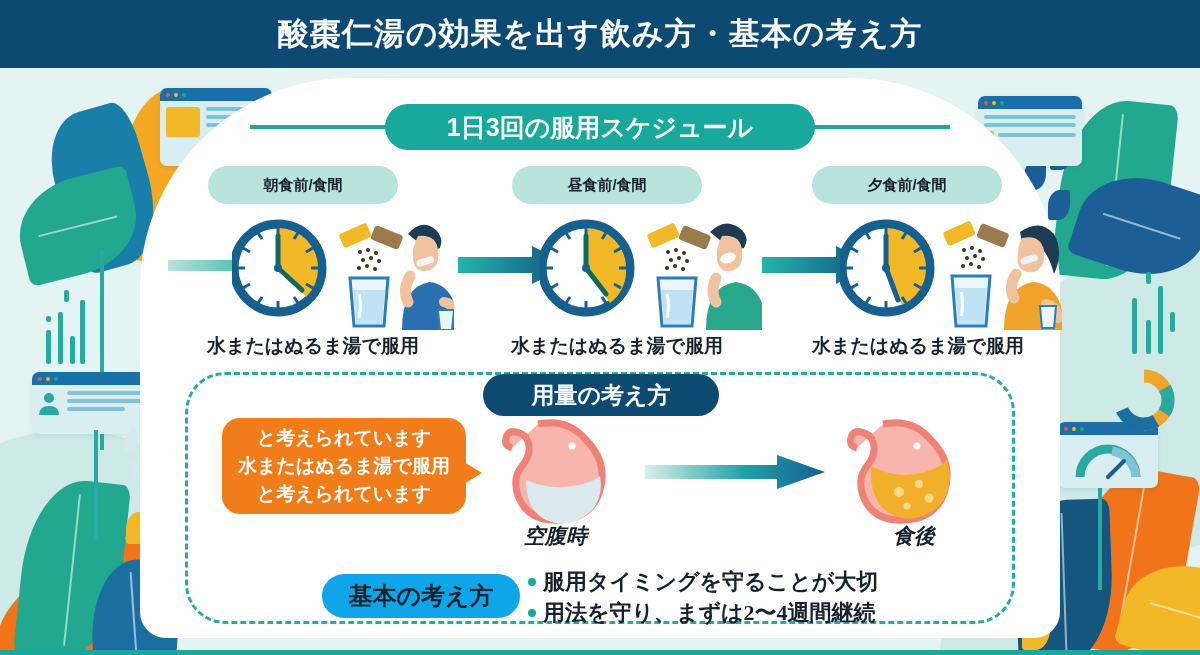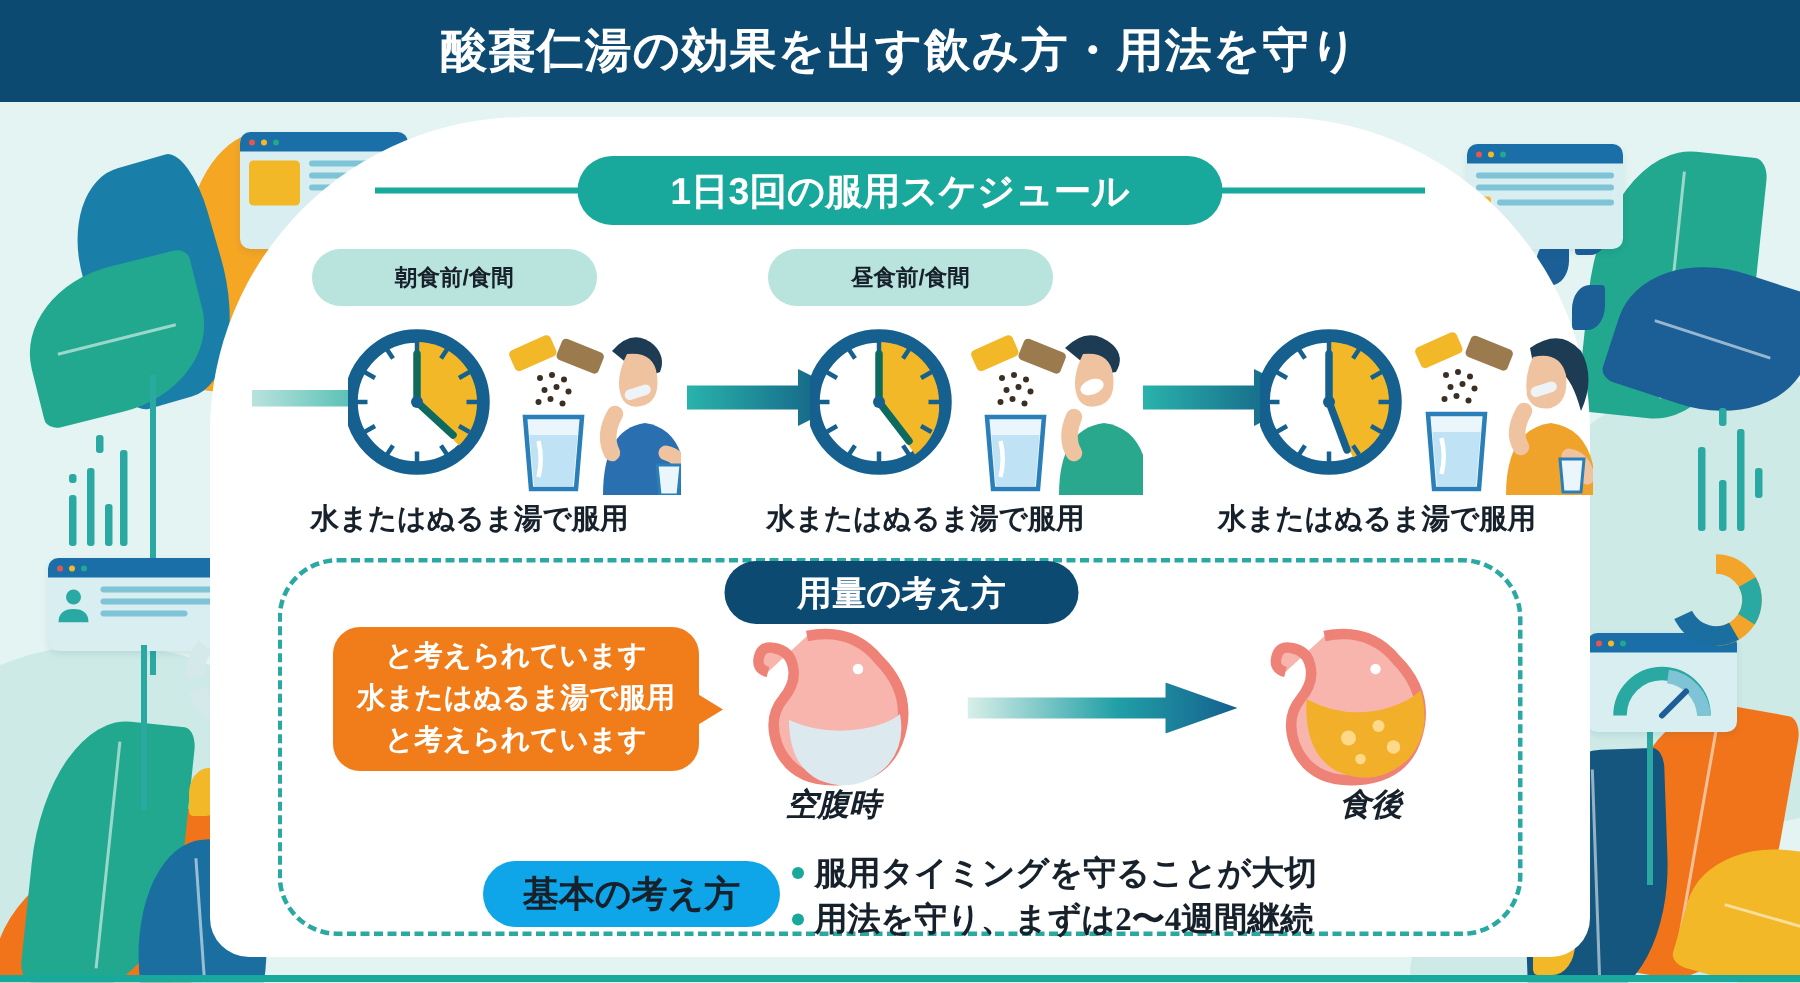--- a/index.html
+++ b/index.html
@@ -368,29 +368,30 @@
       <circle cx="40" cy="40" r="24" fill="none" stroke="#f2a52a" stroke-width="13" stroke-dasharray="75 76" transform="rotate(-90 40 40)"></circle>
       <circle cx="40" cy="40" r="24" fill="none" stroke="#1b6fa0" stroke-width="13" stroke-dasharray="40 111" transform="rotate(60 40 40)"></circle>
       <circle cx="40" cy="40" r="24" fill="none" stroke="#2aa9a3" stroke-width="13" stroke-dasharray="26 125" transform="rotate(-30 40 40)"></circle>
     </svg>
   </div>
 
   <div class="white-panel"></div>
   <div class="dashed-frame"></div>
 
   <div class="header">
-    <div class="header-title">酸棗仁湯の効果を出す飲み方・用法を守り</div>
+    <div class="header-title">酸棗仁湯の効果を出す飲み方・基本の考え方</div>
   </div>
 
   <div class="badge-connector" style="left:250px; width:145px;"></div>
   <div class="badge-connector" style="left:805px; width:145px;"></div>
   <div class="pill-badge badge-main">1日3回の服用スケジュール</div>
 
   <div class="slot-label" style="left:208px; top:166px; width:190px;">朝食前/食間</div>
   <div class="slot-label" style="left:512px; top:166px; width:190px;">昼食前/食間</div>
+  <div class="slot-label" style="left:812px; top:166px; width:190px;">夕食前/食間</div>
 
   <svg class="flow-arrow" style="left:168px; top:252px;" width="112" height="26">
     <defs>
       <linearGradient id="gA" x1="0" y1="0" x2="1" y2="0">
         <stop offset="0" stop-color="#b9e3dd"></stop>
           <stop offset="1" stop-color="#18a99c"></stop>
       </linearGradient>
     </defs>
     <rect x="0" y="8" width="112" height="11" fill="url(#gA)"></rect>
   </svg>

